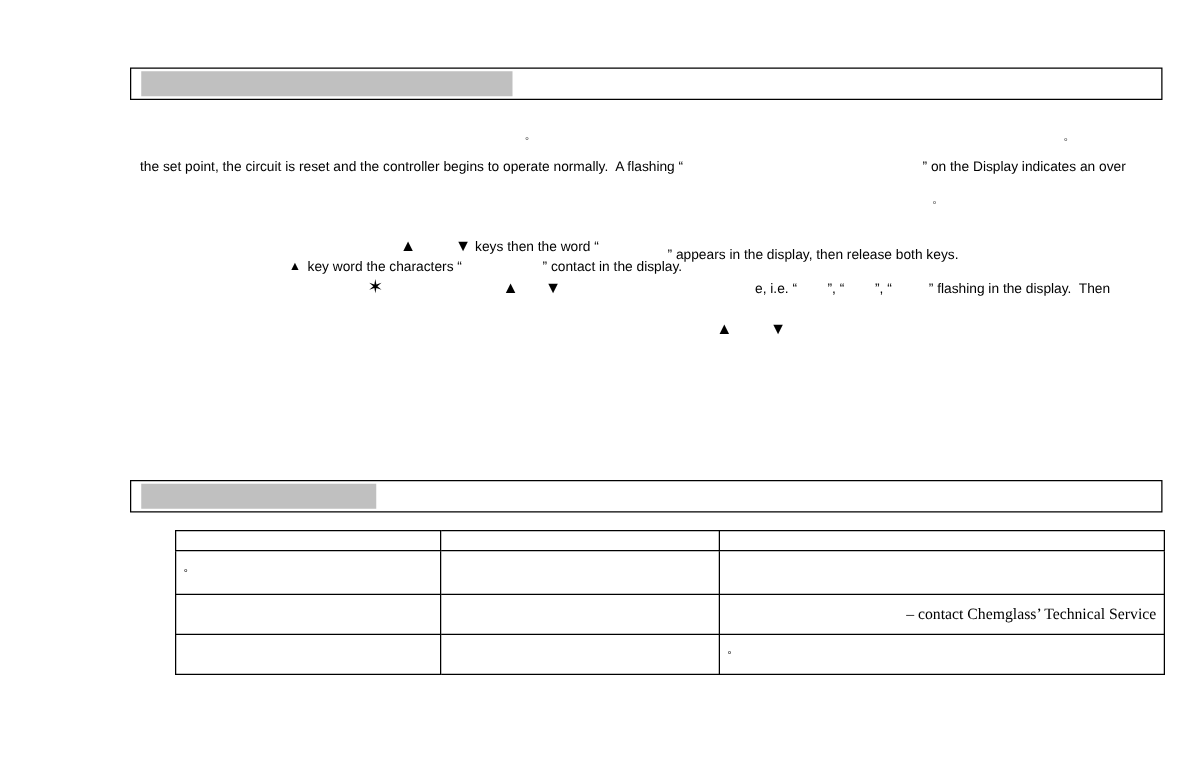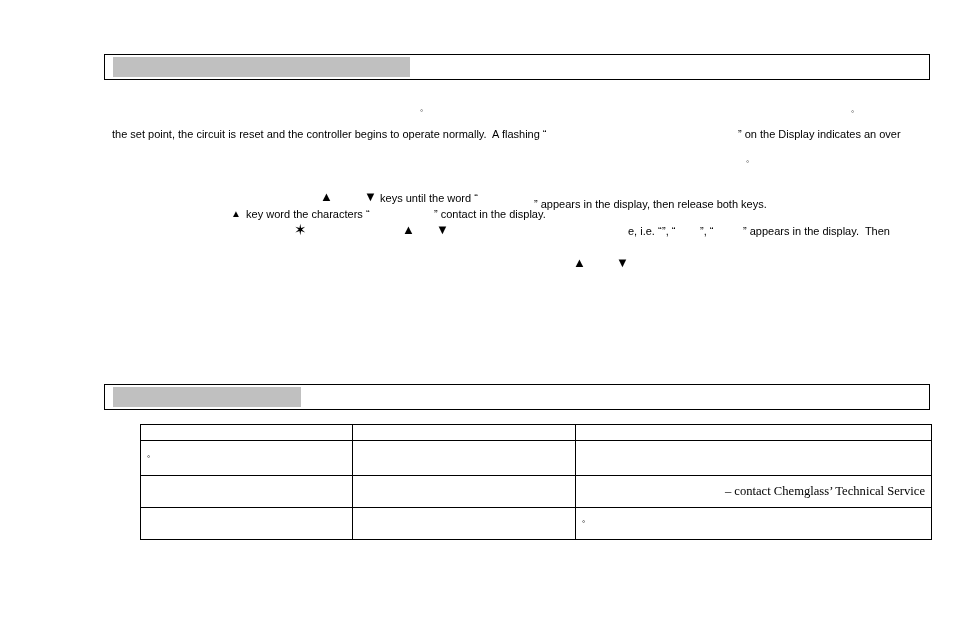--- a/index.html
+++ b/index.html
@@ -125,35 +125,35 @@
 
   <div class="txt" style="left:112px; top:126px;">the set point, the circuit is reset and the controller begins to operate normally.  A flashing “</div>
   <div class="txt" style="left:694px; top:126px;margin-left:44px;">” on the Display indicates an over</div>
 
   <div class="deg" style="left:851px; top:110px;">°</div>
 
   <div class="deg" style="left:746px; top:160px;">°</div>
 
   <div class="glyph" style="left:320px; top:190px;">▲</div>
   <div class="glyph" style="left:364px; top:190px;">▼</div>
-  <div class="txt" style="left:377px; top:190px;"> keys until the word “</div>
+  <div class="txt" style="left:377px; top:190px;"> keys then the word “</div>
   <div class="txt" style="left:534px; top:196px;">” appears in the display, then release both keys.</div>
 
   <div class="glyph small" style="left:231px; top:207px;">▲</div>
   <div class="txt" style="left:243px; top:206px;"> key word the characters “</div>
   <div class="txt" style="left:434px; top:206px;">” contact in the display.</div>
 
   <div class="glyph star" style="left:294px; top:223px;">✶</div>
   <div class="glyph" style="left:402px; top:223px;">▲</div>
   <div class="glyph" style="left:436px; top:223px;">▼</div>
 
-  <div class="txt" style="left:604px; top:223px;margin-left:24px;">e, i.e. “</div>
+  <div class="txt" style="left:604px; top:223px;">e, i.e. “</div>
   <div class="txt" style="left:662px; top:223px;">”, “</div>
   <div class="txt" style="left:700px; top:223px;">”, “</div>
-  <div class="txt" style="left:743px; top:223px;">” appears in the display.  Then</div>
+  <div class="txt" style="left:743px; top:223px;">” flashing in the display.  Then</div>
 
   <div class="glyph" style="left:573px; top:256px;">▲</div>
   <div class="glyph" style="left:616px; top:256px;">▼</div>
 
   <div class="section-bar" id="bar-troubleshoot">
     <div class="fill" style="width: 188px;"></div>
     <div class="bar-label"></div>
   </div>
 
   <table class="tbl">

